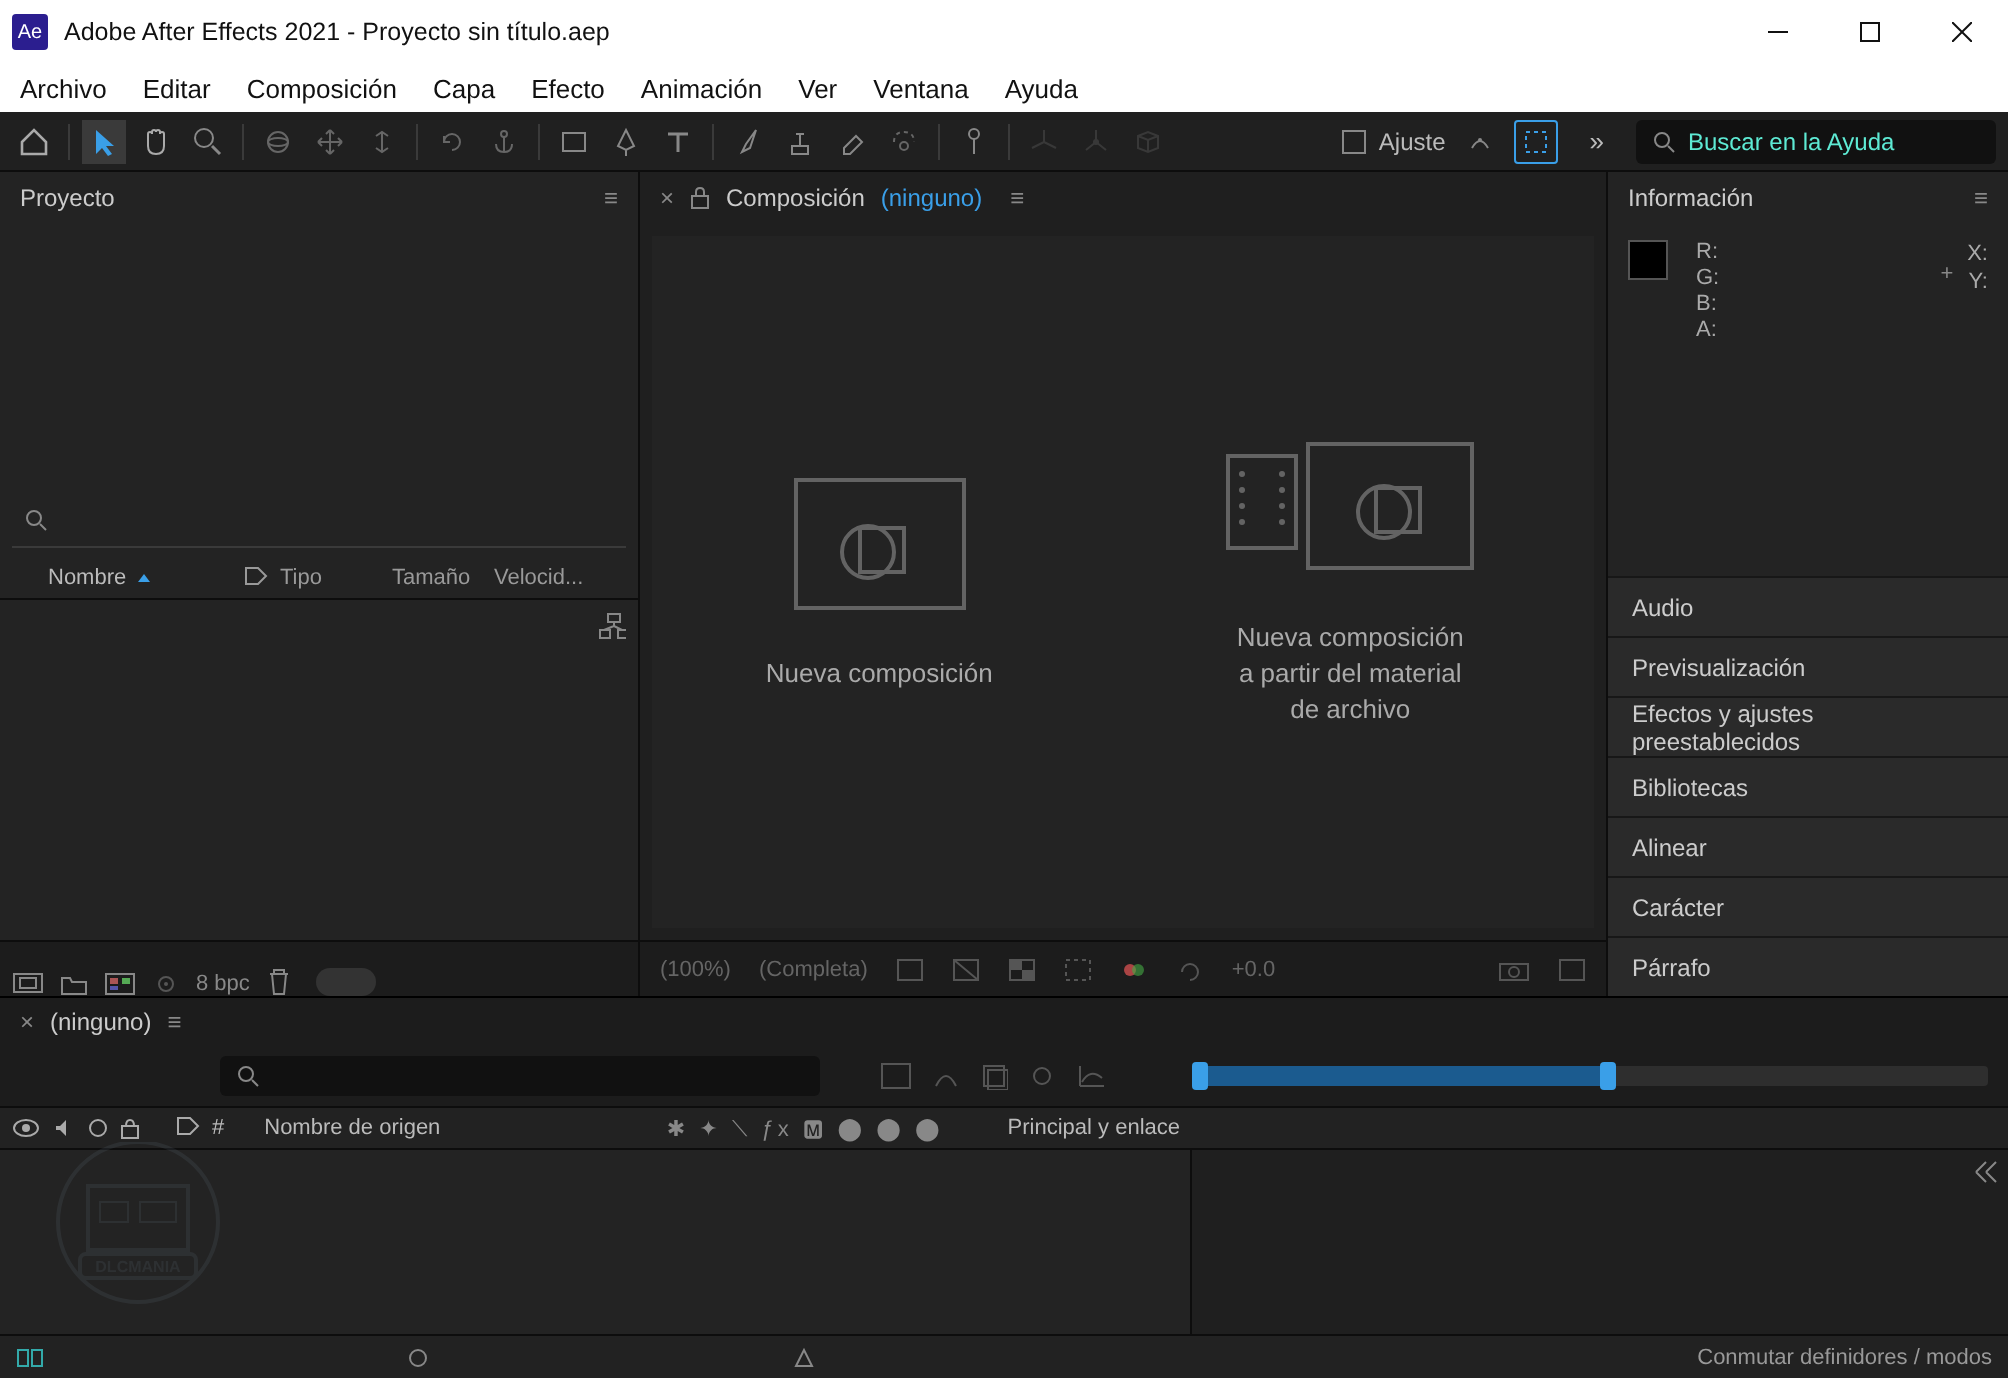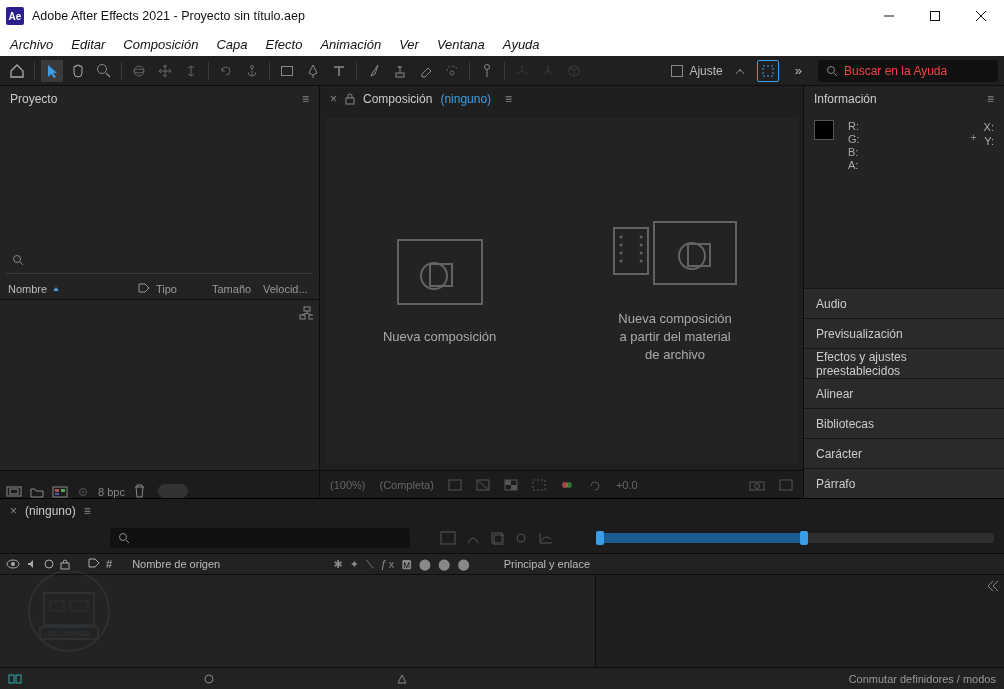--- a/index.html
+++ b/index.html
@@ -1,45 +1,45 @@
 <!DOCTYPE html>
 <html><head>
 <meta charset="utf-8">
 <style>
 * { box-sizing: border-box; margin: 0; padding: 0; font-family: "Segoe UI", Tahoma, sans-serif; }
 body { width: 1004px; height: 689px; background: #fff; overflow: hidden; font-size: 12px; color: #ccc; }
 .titlebar { height: 32px; background: #fff; display: flex; align-items: center; padding-left: 6px; }
-.app-icon { width: 18px; height: 18px; background: #2b1e8f; color: #fff; display: flex; align-items: center; justify-content: center; font-size: 10px; font-weight: bold; border-radius: 2px; margin-right: 8px; }
+.app-icon { width: 18px; height: 18px; background: #2b1e8f; color: #fff; display: flex; align-items: center; justify-content: center; font-size: 10px; font-weight: normal; border-radius: 2px; margin-right: 8px; }
 .title-text { color: #111; font-size: 12.5px; }
 .win-controls { margin-left: auto; display: flex; }
 .win-btn { width: 46px; height: 32px; display: flex; align-items: center; justify-content: center; color: #111; }
 .menubar { height: 24px; background: #fff; display: flex; align-items: center; padding-left: 10px; gap: 18px; color: #111; font-size: 13px; }
-.menubar span { cursor: default; font-style: italic; }
+.menubar span { cursor: default; }
 .workspace { background: #1b1b1b; height: calc(689px - 56px); display: flex; flex-direction: column; }
 .toolbar { height: 30px; background: #202020; display: flex; align-items: center; padding: 0 6px; gap: 4px; border-bottom: 1px solid #0d0d0d; }
 .tool { width: 22px; height: 22px; display: flex; align-items: center; justify-content: center; color: #8a8a8a; }
 .tool.active { background: #3a3a3a; color: #3a9fe8; }
 .toolbar-sep { width: 1px; height: 18px; background: #3a3a3a; margin: 0 2px; }
 .snap-area { margin-left: auto; display: flex; align-items: center; gap: 6px; }
 .snap-cb { width: 12px; height: 12px; border: 1px solid #888; }
 .snap-label { color: #bbb; font-size: 12px; }
 .snap-icon { width: 22px; height: 22px; display:flex; align-items:center; justify-content:center; color:#888; }
 .snap-icon.sel { color:#3a9fe8; border:1px solid #3a9fe8; border-radius:2px; }
 .dbl-arrow { color: #bbb; font-size: 13px; margin: 0 10px; }
-.search-box { background: #111; height: 22px; width: 180px; display: flex; align-items: center; padding: 0 8px; color: #ef4444; gap: 6px; border-radius: 3px; }
+.search-box { background: #111; height: 22px; width: 180px; display: flex; align-items: center; padding: 0 8px; color: #5eead4; gap: 6px; border-radius: 3px; }
 
 .main-area { display: flex; height: 412px; }
 .project-panel { width: 320px; background: #232323; display: flex; flex-direction: column; border-right: 1px solid #0d0d0d; }
 .panel-header { height: 26px; display: flex; align-items: center; padding: 0 10px; gap: 10px; color: #ccc; font-size: 12px; }
 .panel-header .hamb { margin-left: auto; color: #888; }
 .project-body { flex: 1; display: flex; flex-direction: column; }
 .proj-spacer { flex: 1; }
 .proj-search { height: 28px; margin: 4px 6px; display: flex; align-items: center; gap: 6px; padding: 0 6px; border-bottom: 1px solid #3a3a3a; color:#888; }
 .proj-search input { background: transparent; border: none; outline: none; color: #ccc; flex: 1; }
-.proj-cols { display: flex; align-items: center; height: 22px; padding: 0 8px; font-size: 11px; color: #bbb; border-bottom: 1px solid #0d0d0d; gap: 6px; }
+.proj-cols { display: flex; align-items: center; height: 22px; padding: 0 24px; font-size: 11px; color: #bbb; border-bottom: 1px solid #0d0d0d; gap: 6px; }
 .proj-cols .col-name { flex: 1; display:flex; gap:4px; align-items:center;}
 .proj-cols .col { color: #999; }
 .proj-list { height: 170px; background: #232323; position: relative; }
 .proj-footer { height: 28px; background: #1c1c1c; display: flex; align-items: flex-end; padding: 0 6px; gap: 8px; color: #888; border-top:1px solid #0d0d0d;}
 .proj-footer .bpc { font-size: 11px; }
 
 .comp-panel { flex: 1; background: #1f1f1f; display: flex; flex-direction: column; border-right: 1px solid #0d0d0d; }
 .comp-header { height: 26px; display: flex; align-items: center; padding: 0 10px; gap: 8px; font-size: 12px; }
 .comp-header .x { color:#888; }
 .comp-header .lock { color:#888; }
@@ -428,22 +428,22 @@
       </div>
       <div class="info-xy">
         <span>X:</span>
         <span style="position:relative"><span style="position:absolute; left:-14px; top:-4px; color:#888">+</span><span>Y:</span></span>
       </div>
     </div>
     <div class="panel-spacer"></div>
     <div class="accordion">Audio</div>
     <div class="accordion">Previsualización</div>
     <div class="accordion">Efectos y ajustes preestablecidos</div>
+    <div class="accordion">Bibliotecas</div>
     <div class="accordion">Alinear</div>
-    <div class="accordion">Bibliotecas</div>
     <div class="accordion">Carácter</div>
     <div class="accordion">Párrafo</div>
   </div>
 </div>
 
 <div class="timeline-area">
   <div class="tl-header">
     <span style="color:#888">×</span>
     <span>(ninguno)</span>
     <span style="color:#888">≡</span>

